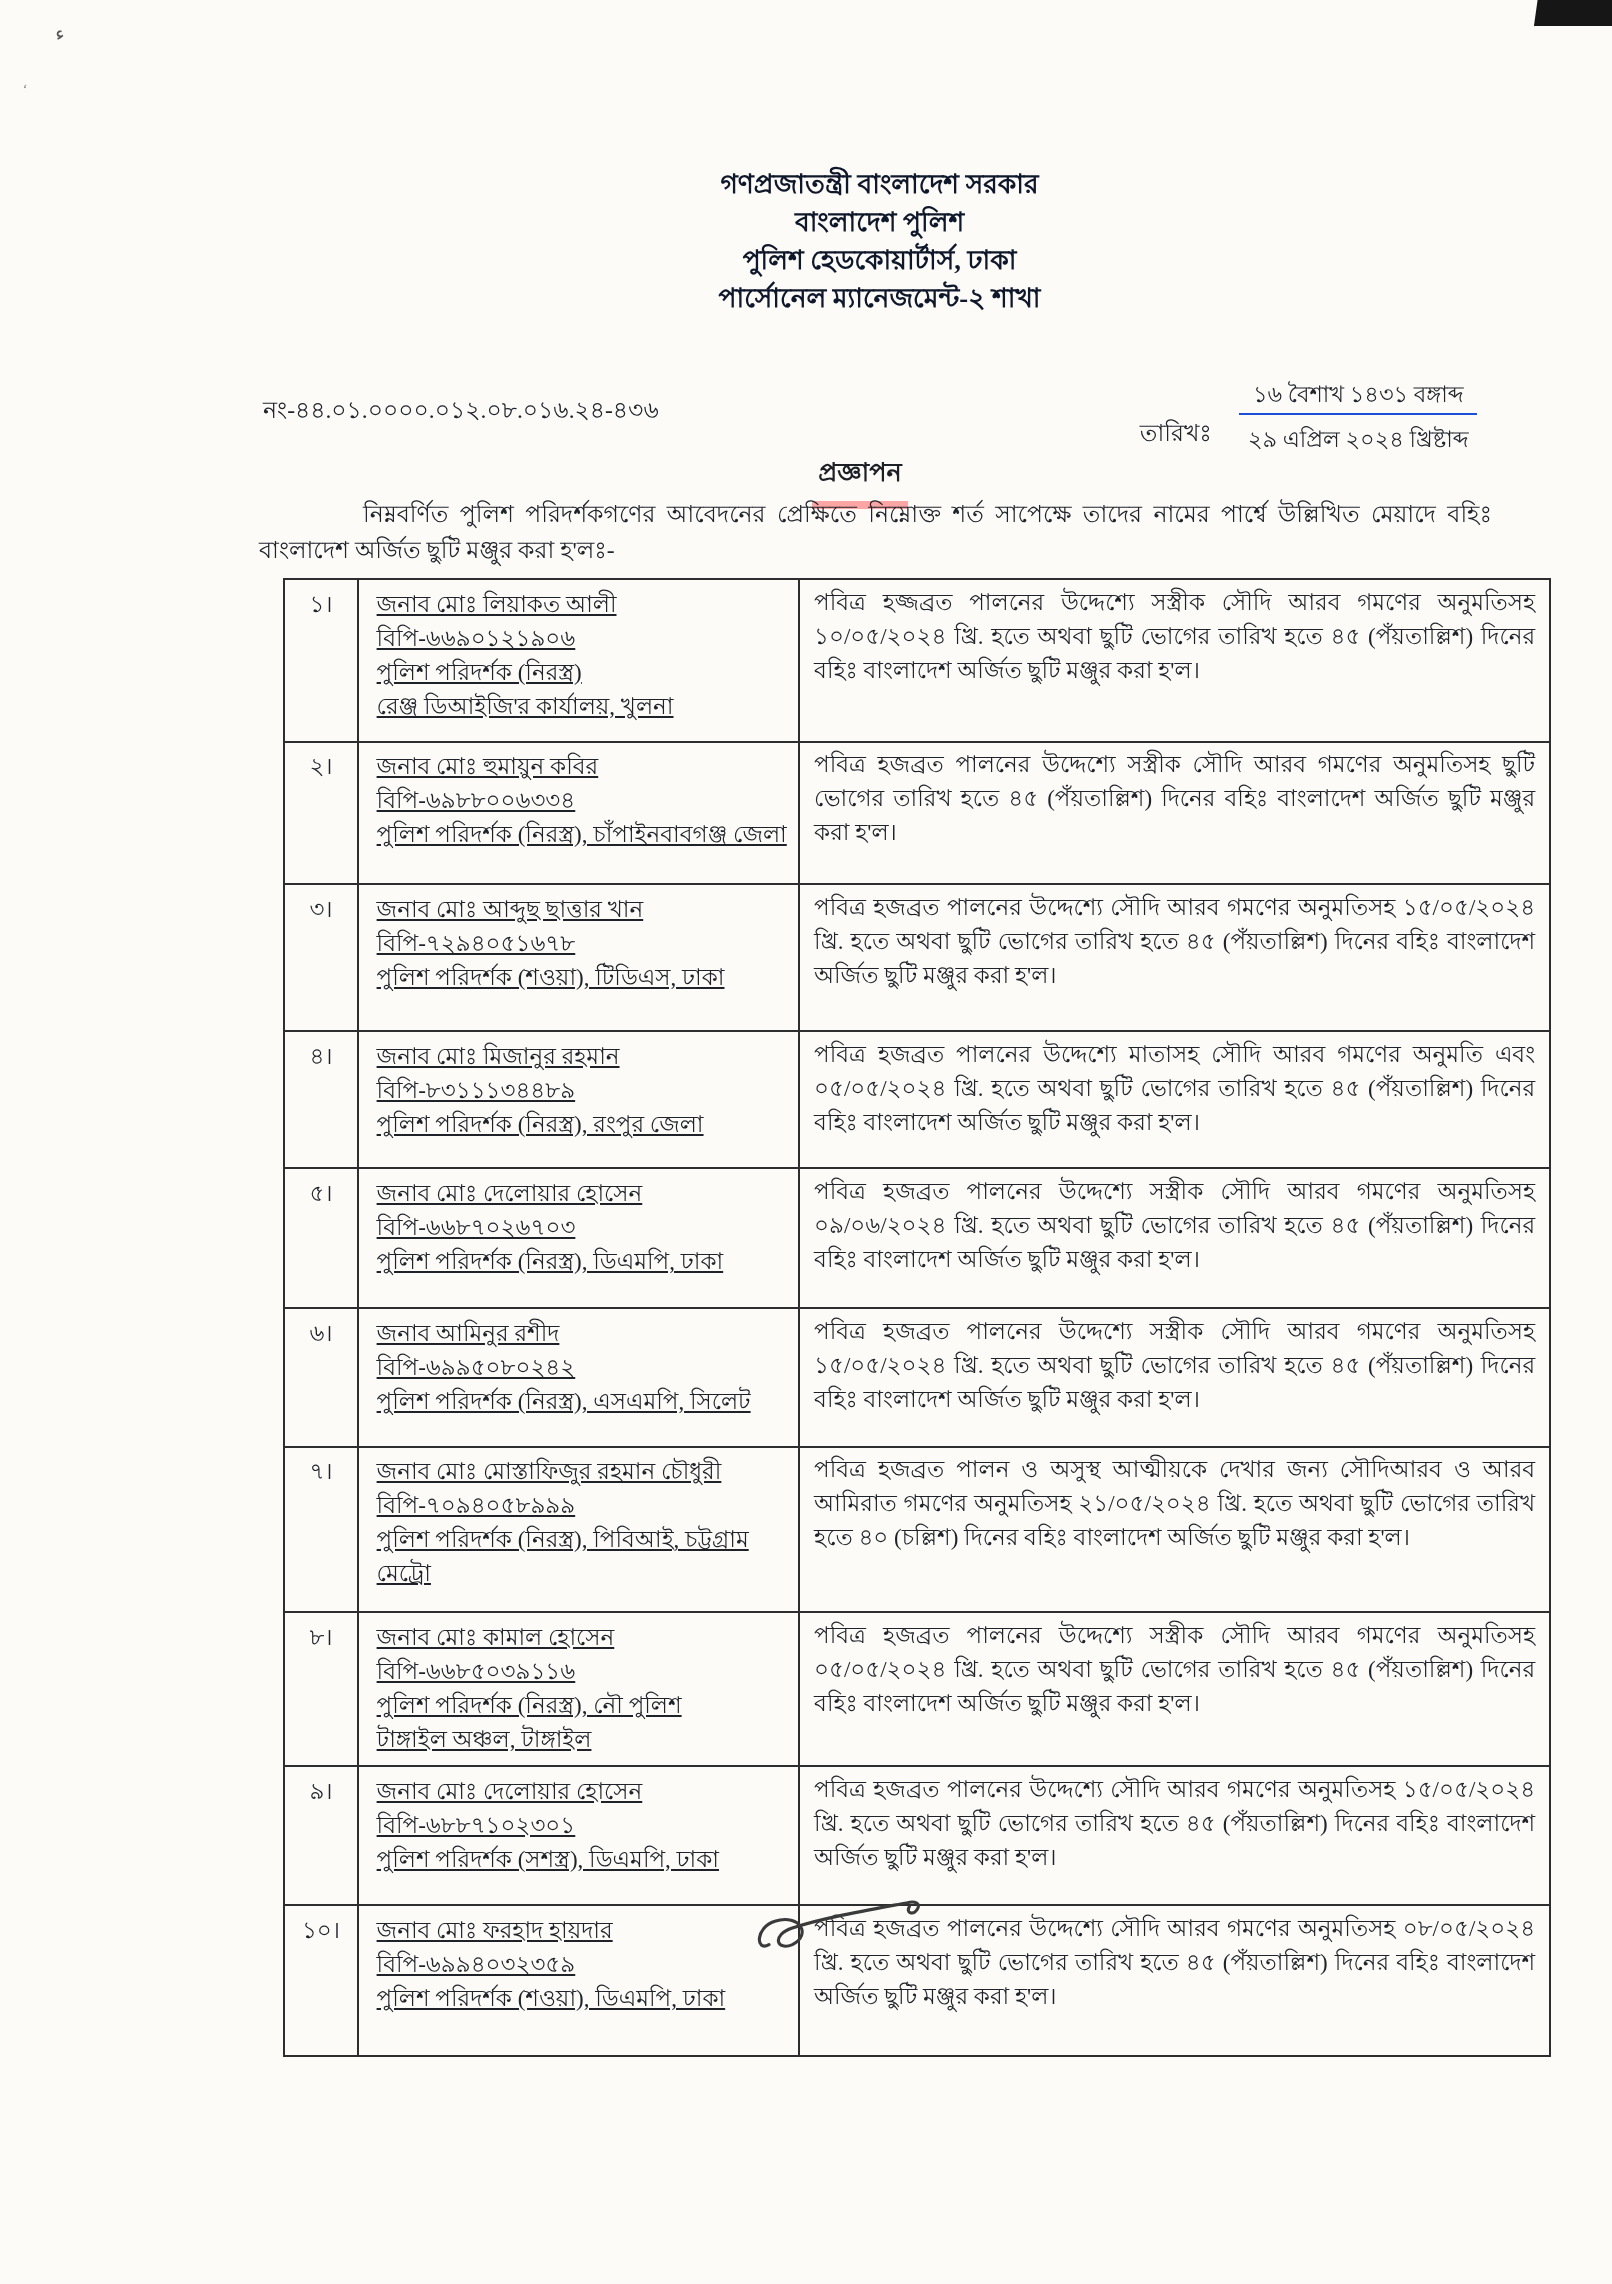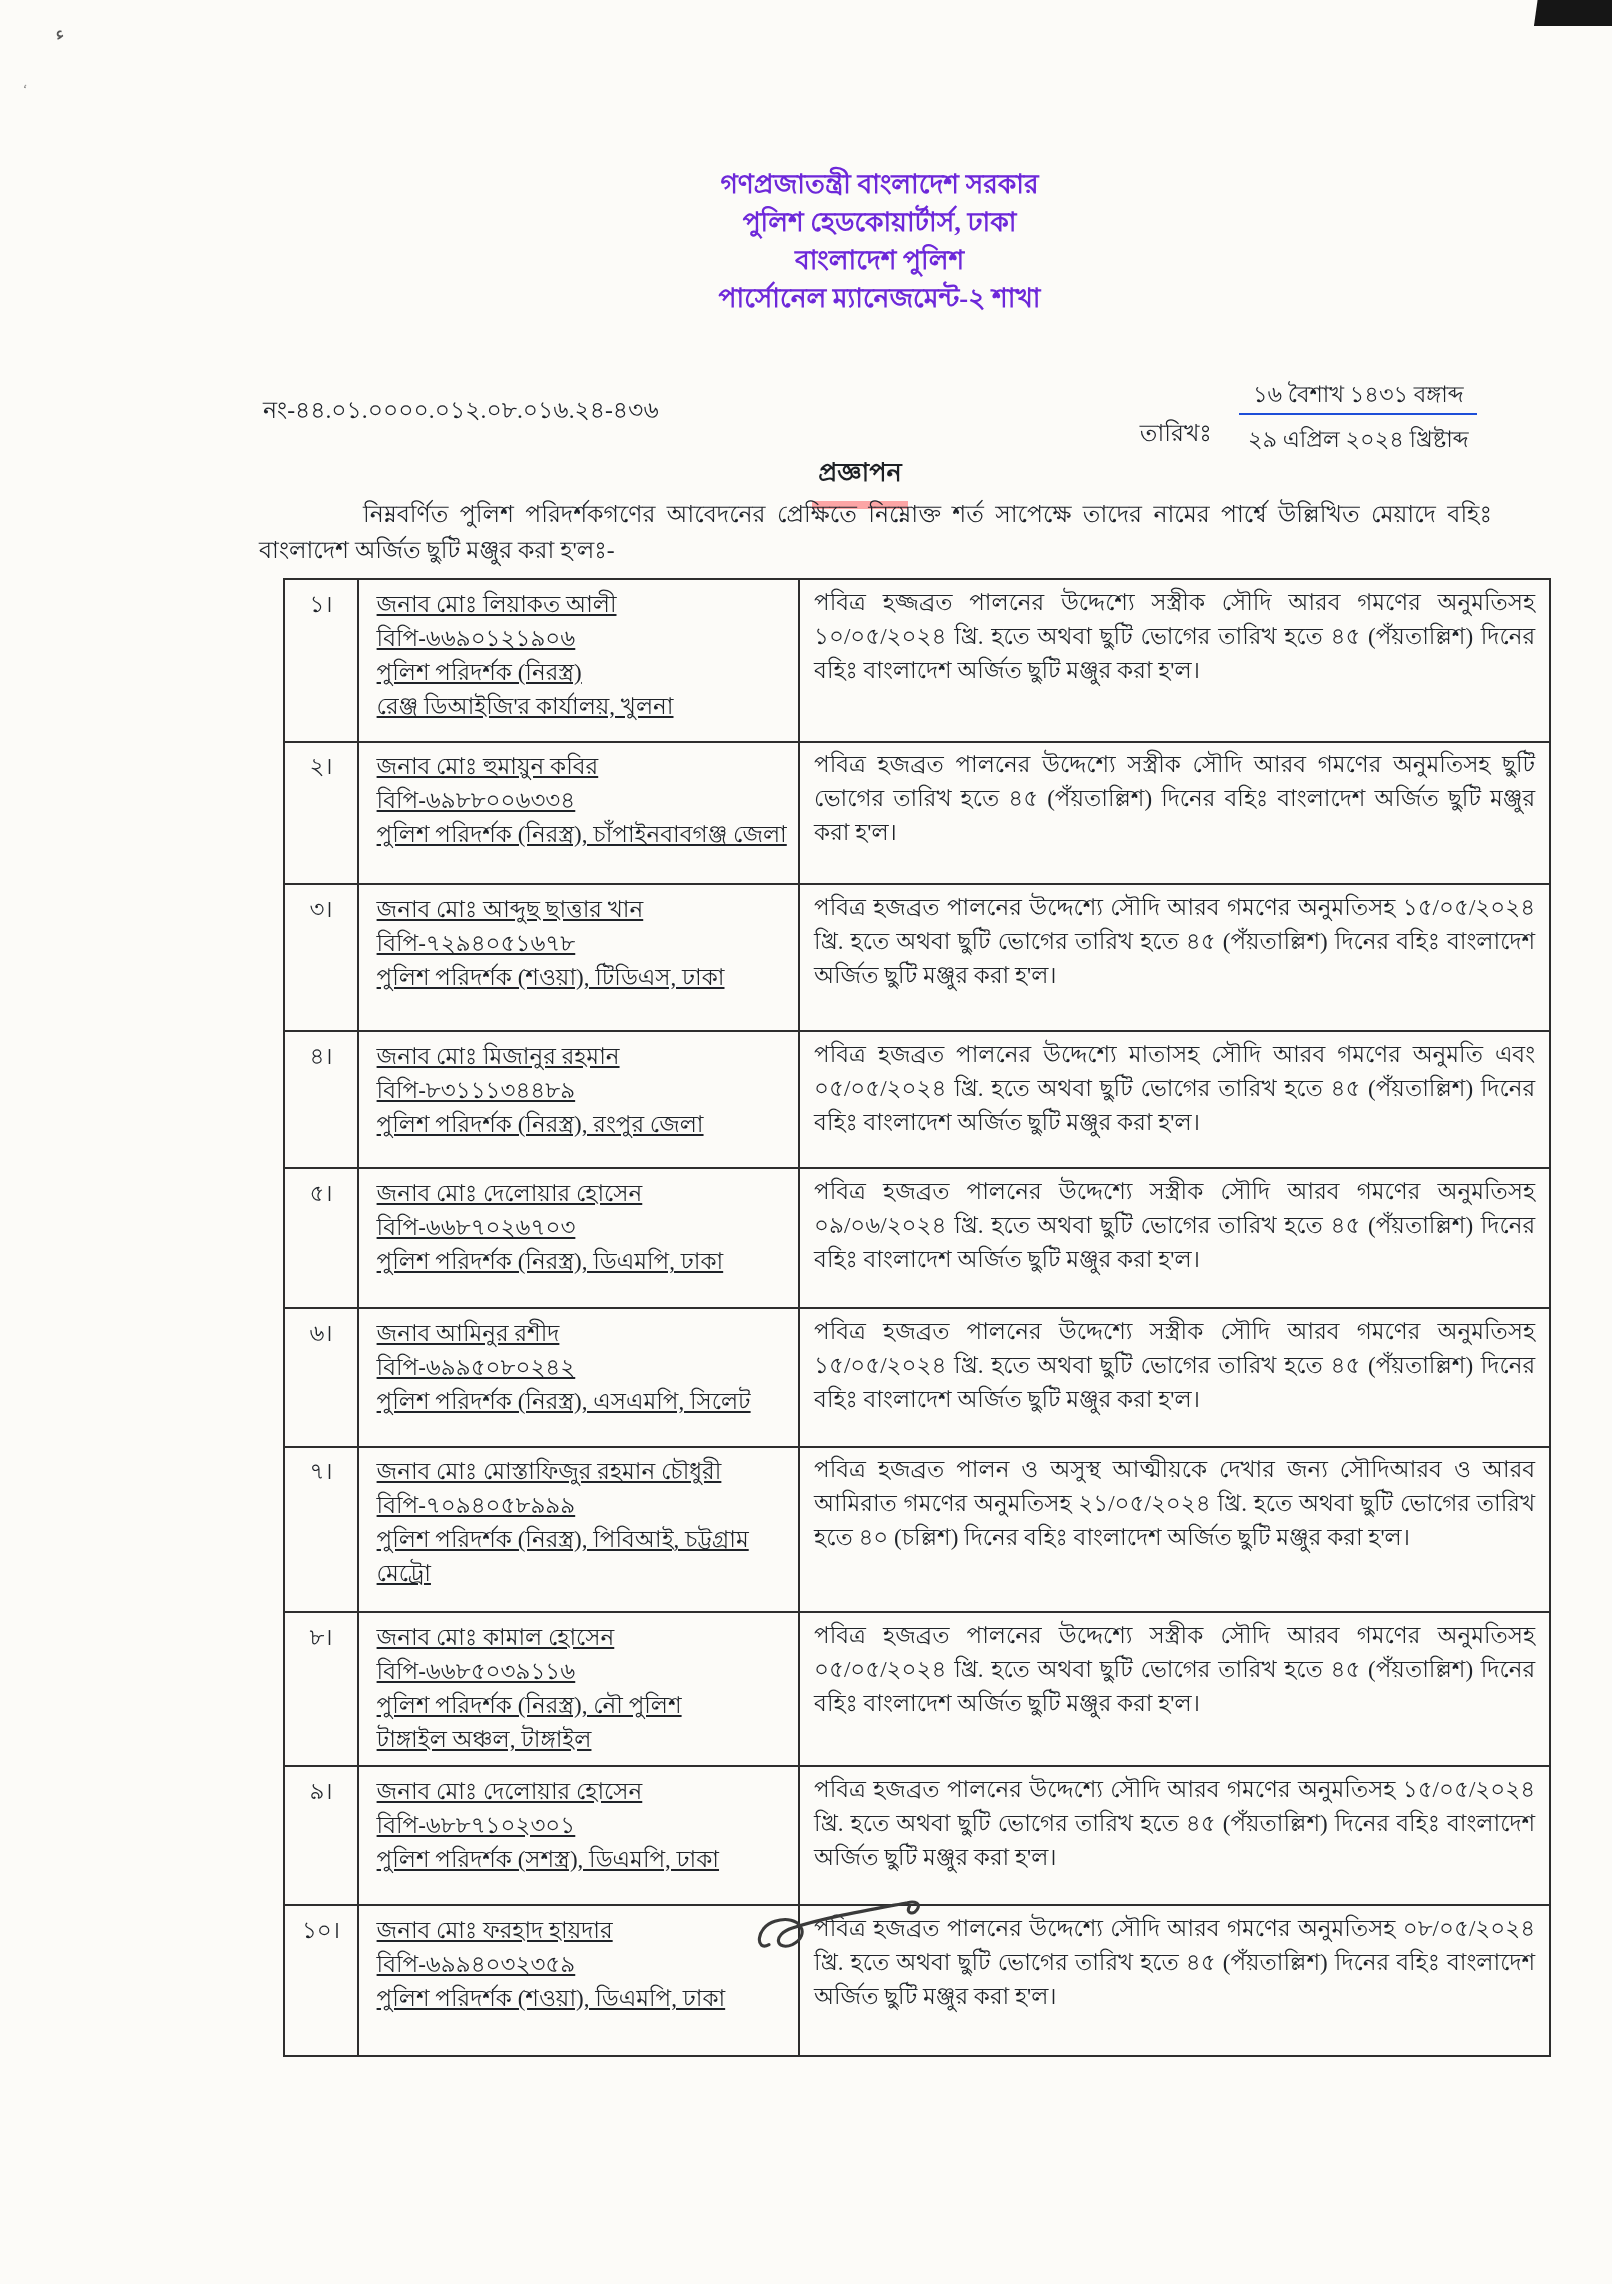--- a/index.html
+++ b/index.html
@@ -25,21 +25,21 @@
   .pen-mark{position:absolute;color:#555;font-size:19.6px;}
   .pen-mark.m1{top:21.6px;left:55px;transform:rotate(-10deg);}
   .pen-mark.m2{top:76px;left:23.5px;transform:rotate(15deg);font-size:13.7px;color:#777;}
 
   
   .letterhead{
     position:absolute;top:165px;left:147px;right:0;
     text-align:center;
   }
   .letterhead .ln{
-    font-size:26.5px;line-height:38px;font-weight:600;color:#6d28d9;
+    font-size:26.5px;line-height:38px;font-weight:600;color:#0f172a;
   }
   .letterhead .site{
     font-size:24.5px;line-height:35px;margin-top:2.9px;color:#2a2a2a;letter-spacing:1px;
   }
 
   
   .memo-row{position:absolute;top:380px;left:263px;right:125px;}
   .memo-no{position:absolute;left:0;top:11.8px;font-size:23.5px;color:#20242b;}
   .date-block{position:absolute;right:9.8px;top:0;display:flex;align-items:flex-end;gap:27.4px;}
   .date-label{font-size:23.5px;color:#20242b;padding-top:9.8px;}
@@ -87,22 +87,22 @@
 <body>
 
 <div class="page">
 
   <div class="corner-mark"></div>
   <div class="pen-mark m1">ء</div>
   <div class="pen-mark m2">،</div>
 
   <div class="letterhead">
     <div class="ln">গণপ্রজাতন্ত্রী বাংলাদেশ সরকার</div>
+    <div class="ln">বাংলাদেশ পুলিশ</div>
     <div class="ln">পুলিশ হেডকোয়ার্টার্স, ঢাকা</div>
-    <div class="ln">বাংলাদেশ পুলিশ</div>
     <div class="ln">পার্সোনেল ম্যানেজমেন্ট-২ শাখা</div>
   </div>
 
   <div class="memo-row">
     <div class="memo-no">নং-৪৪.০১.০০০০.০১২.০৮.০১৬.২৪-৪৩৬</div>
     <div class="date-block">
       <div class="date-label">তারিখঃ</div>
       <div class="date-stack">
         <div class="date-line1">১৬ বৈশাখ ১৪৩১ বঙ্গাব্দ</div>
         <div class="date-line2">২৯ এপ্রিল ২০২৪ খ্রিষ্টাব্দ</div>

